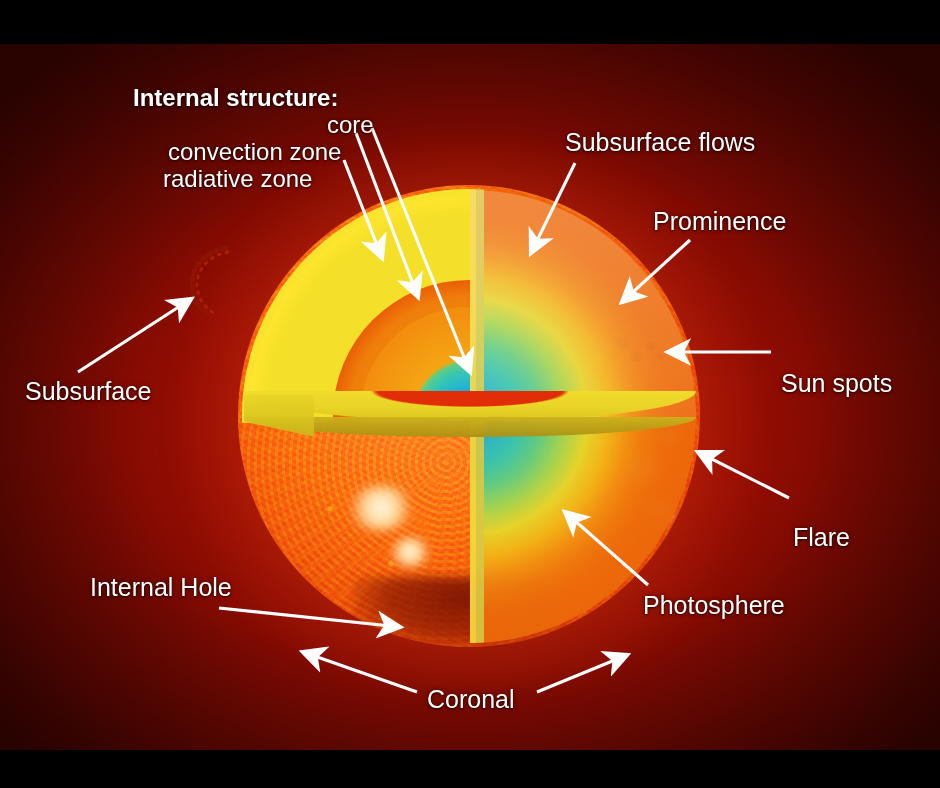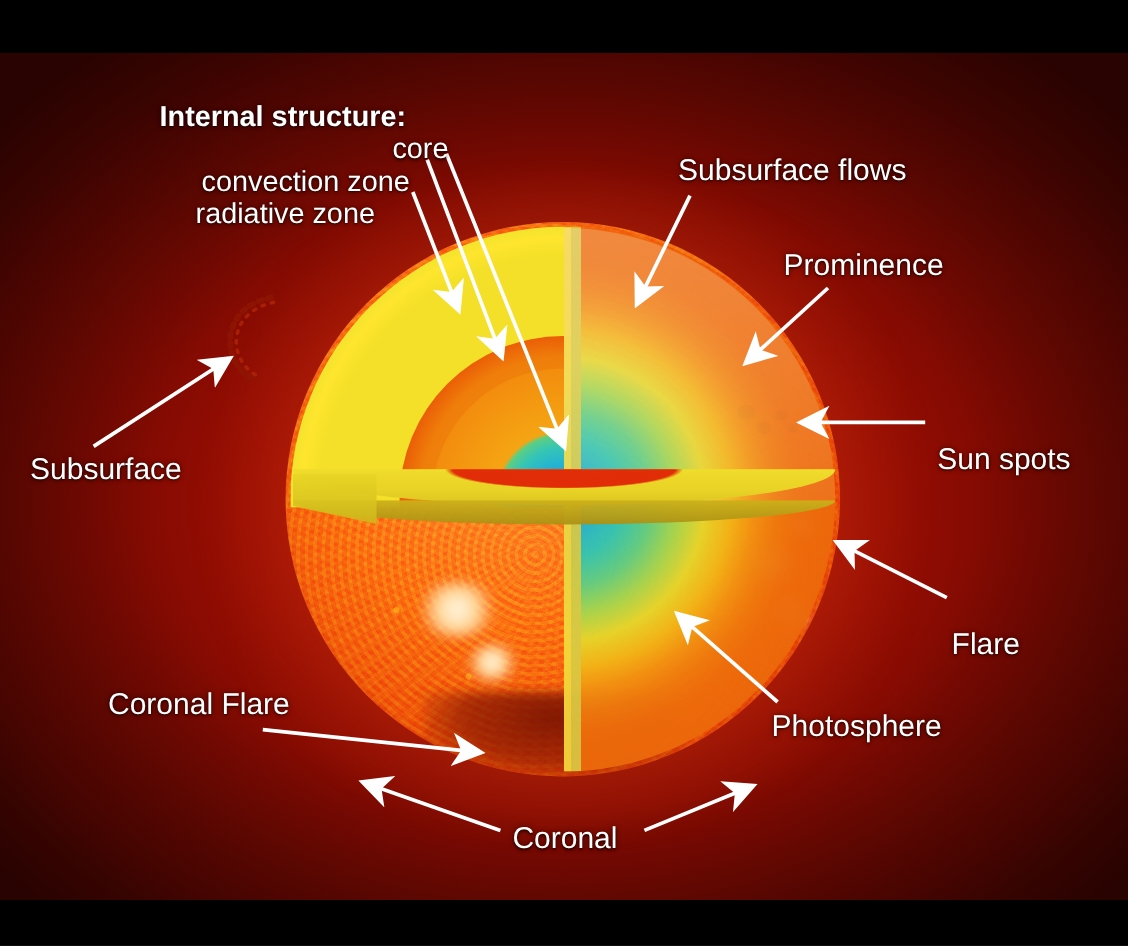--- a/index.html
+++ b/index.html
@@ -326,18 +326,18 @@
   <div class="label bold" id="lbl-internal">Internal structure:</div>
   <div class="label small" id="lbl-core">core</div>
   <div class="label small" id="lbl-radiative">convection zone</div>
   <div class="label small" id="lbl-convection">radiative zone</div>
   <div class="label" id="lbl-subsurface">Subsurface flows</div>
   <div class="label" id="lbl-photosphere">Prominence</div>
   <div class="label" id="lbl-sunspots">Sun spots</div>
   <div class="label" id="lbl-flare">Flare</div>
   <div class="label" id="lbl-chromosphere">Photosphere</div>
   <div class="label" id="lbl-prominence">Subsurface</div>
-  <div class="label" id="lbl-coronalhole">Coronal Flare</div>
+  <div class="label" id="lbl-coronalhole">Internal Hole</div>
   <div class="label" id="lbl-corona">Coronal</div>
 
   <div class="band" id="band-top"></div>
   <div class="band" id="band-bottom"></div>
 </div>
 
 </body></html>

